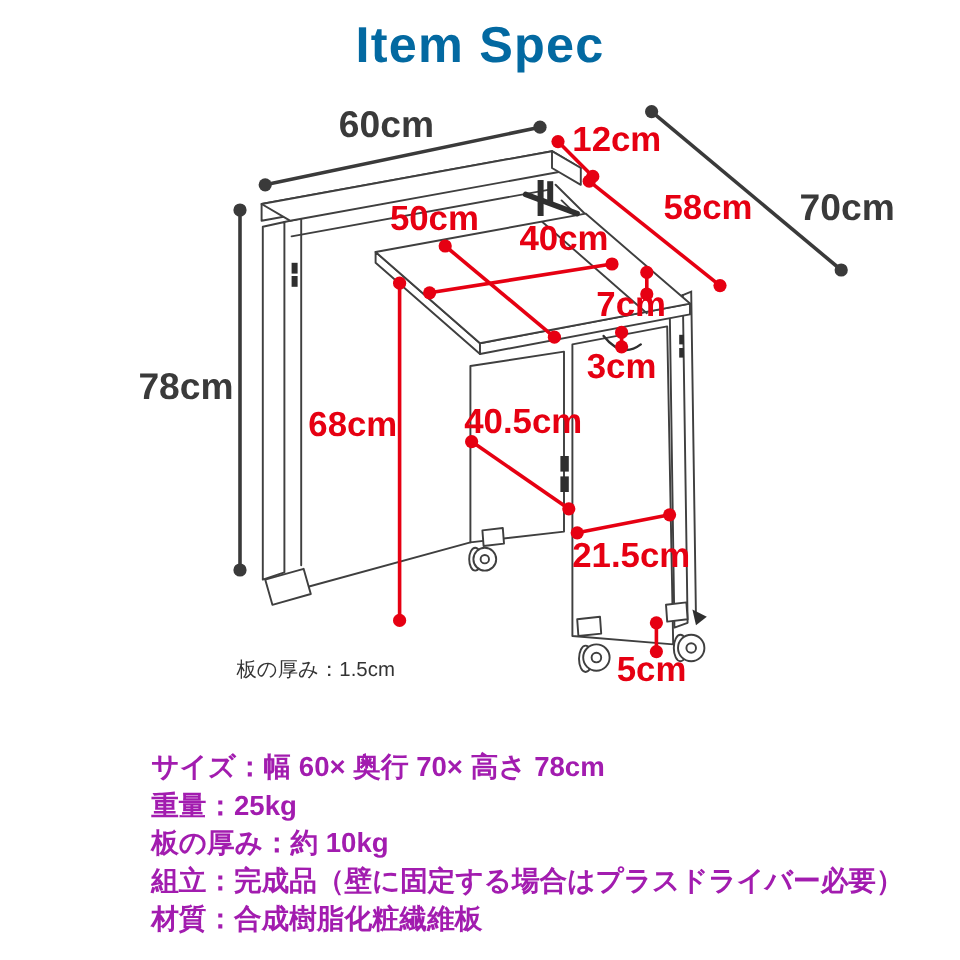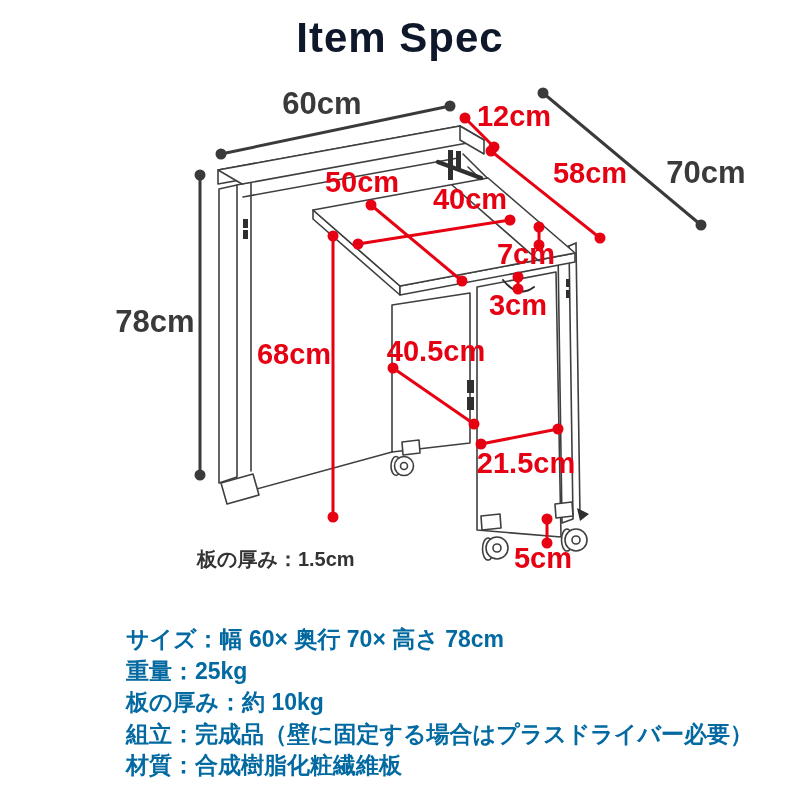--- a/index.html
+++ b/index.html
@@ -1,28 +1,28 @@
 <!DOCTYPE html>
 <html><head>
 <meta charset="utf-8">
 <style>
   html,body{margin:0;padding:0;background:#ffffff;}
   #stage{position:relative;width:800px;height:800px;background:#fff;overflow:hidden;
          font-family:"Liberation Sans",sans-serif;}
   #page-title{position:absolute;top:14px;left:0;width:800px;text-align:center;
-              font-size:42px;font-weight:800;letter-spacing:1px;color:#0f172a;}
+              font-size:42px;font-weight:800;letter-spacing:1px;color:#0369a1;}
   #diagram-svg{position:absolute;left:0;top:0;}
   .art{fill:#ffffff;stroke:#3f3f3f;stroke-width:1.6;stroke-linejoin:round;stroke-linecap:round;}
   .art-line{fill:none;stroke:#3f3f3f;stroke-width:1.6;stroke-linecap:round;}
   .dark{fill:#2f2f2f;stroke:none;}
   .dark-line{fill:none;stroke:#2f2f2f;stroke-linecap:round;}
   #dims text{font-family:"Liberation Sans",sans-serif;font-weight:bold;}
-  #thickness-note{position:absolute;left:197px;top:546px;font-size:20px;font-weight:bold;color:#333;white-space:nowrap;}
+  #thickness-note{position:absolute;left:197px;top:546px;font-size:17px;font-weight:normal;color:#333;white-space:nowrap;}
   #spec-block{position:absolute;left:126px;top:624px;font-size:23px;line-height:31.5px;
-              font-weight:600;color:#0369a1;white-space:nowrap;}
+              font-weight:600;color:#a21caf;white-space:nowrap;}
 </style>
 </head>
 <body>
 
 <div id="stage">
 
   <div id="page-title">Item Spec</div>
 
   <svg id="diagram-svg" width="800" height="800" viewBox="0 0 800 800">
 

